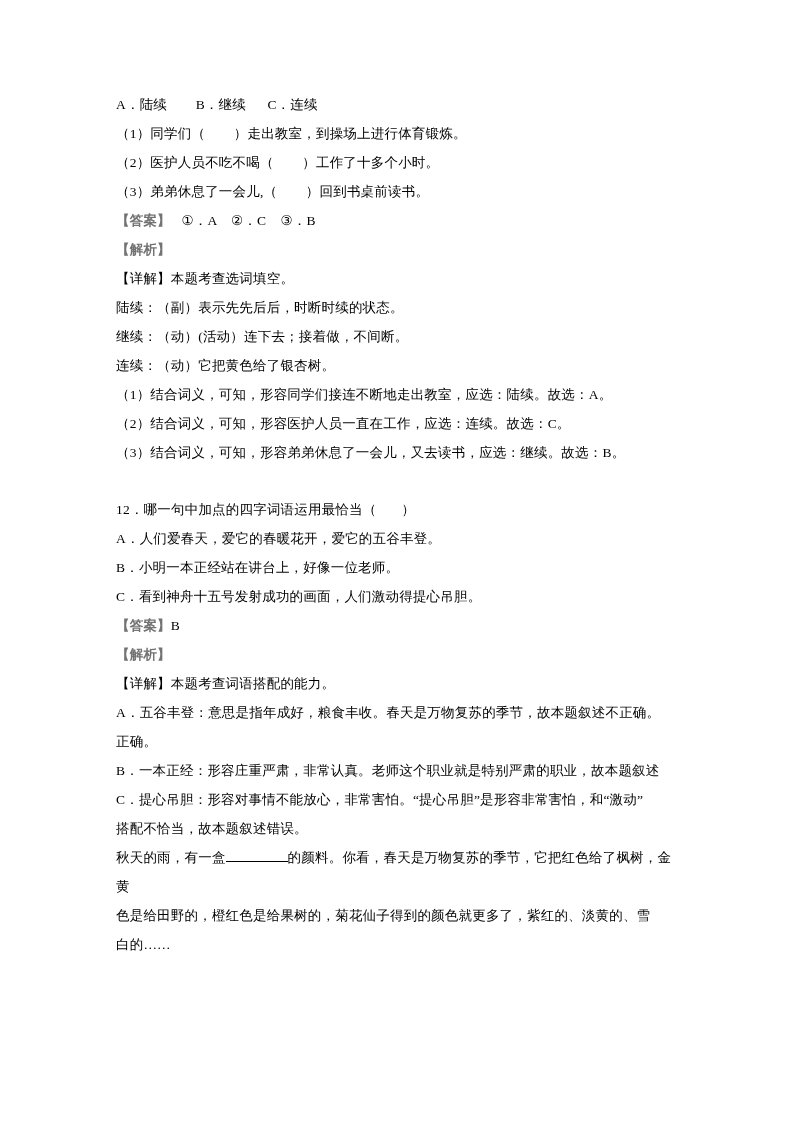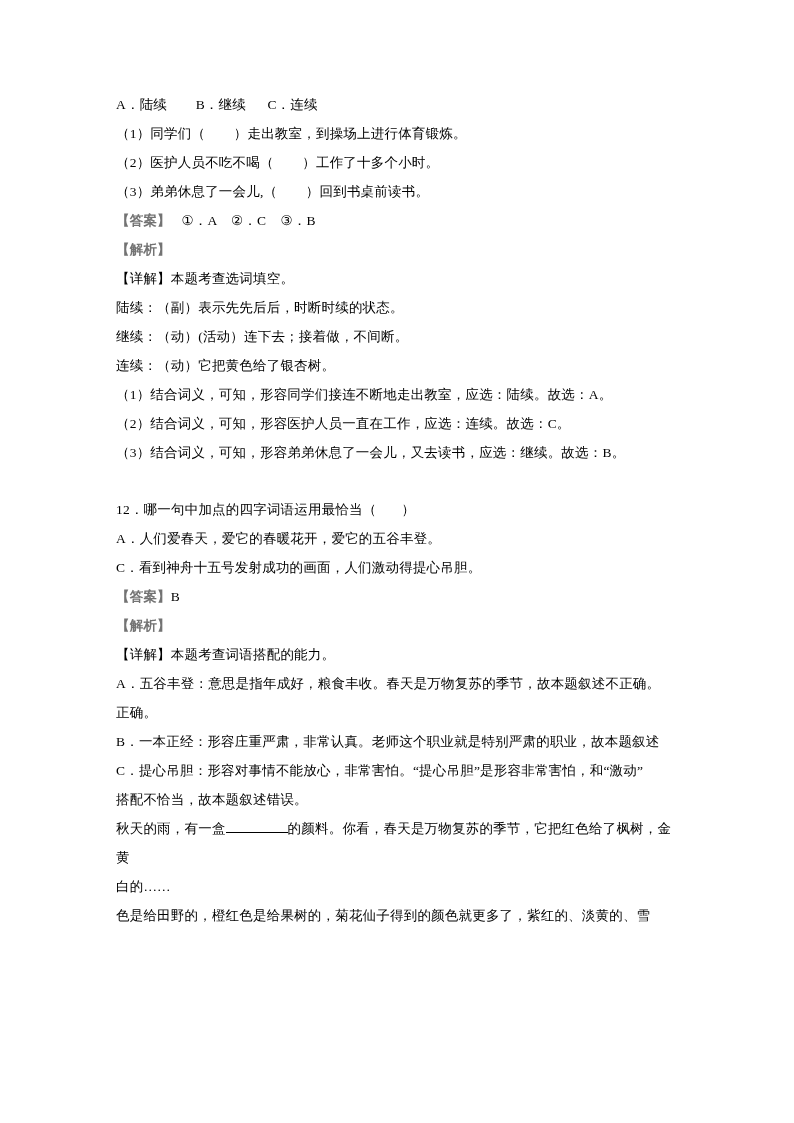--- a/index.html
+++ b/index.html
@@ -55,26 +55,27 @@
       <div class="line">【详解】本题考查选词填空。</div>
       <div class="line">陆续：（副）表示先先后后，时断时续的状态。</div>
       <div class="line">继续：（动）(活动）连下去；接着做，不间断。</div>
       <div class="line">连续：（动）它把黄色给了银杏树。</div>
       <div class="line">（1）结合词义，可知，形容同学们接连不断地走出教室，应选：陆续。故选：A。</div>
       <div class="line">（2）结合词义，可知，形容医护人员一直在工作，应选：连续。故选：C。</div>
       <div class="line">（3）结合词义，可知，形容弟弟休息了一会儿，又去读书，应选：继续。故选：B。</div>
       <div class="gap-md"></div>
       <div class="line">12．哪一句中加点的四字词语运用最恰当（       ）</div>
       <div class="line">A．人们爱春天，爱它的春暖花开，爱它的五谷丰登。</div>
+      <div class="line">B．小明一本正经站在讲台上，好像一位老师。</div>
       <div class="line">C．看到神舟十五号发射成功的画面，人们激动得提心吊胆。</div>
       <div class="line"><span class="tag">【答案】</span><span>B</span></div>
       <div class="line"><span class="tag">【解析】</span><span></span></div>
       <div class="line">【详解】本题考查词语搭配的能力。</div>
       <div class="line">A．五谷丰登：意思是指年成好，粮食丰收。春天是万物复苏的季节，故本题叙述不正确。</div>
       <div class="line">正确。</div>
       <div class="line">B．一本正经：形容庄重严肃，非常认真。老师这个职业就是特别严肃的职业，故本题叙述</div>
       <div class="line">C．提心吊胆：形容对事情不能放心，非常害怕。“提心吊胆”是形容非常害怕，和“激动”</div>
       <div class="line">搭配不恰当，故本题叙述错误。</div>
       <div class="line"><span>秋天的雨，有一盒</span><span class="blank-ul"></span><span>的颜料。你看，春天是万物复苏的季节，它把红色给了枫树，金黄</span></div>
+      <div class="line">色是给田野的，橙红色是给果树的，菊花仙子得到的颜色就更多了，紫红的、淡黄的、雪</div>
       <div class="line">白的……</div>
-      <div class="line">色是给田野的，橙红色是给果树的，菊花仙子得到的颜色就更多了，紫红的、淡黄的、雪</div>
     </div>
 </div>
 
 </body></html>

